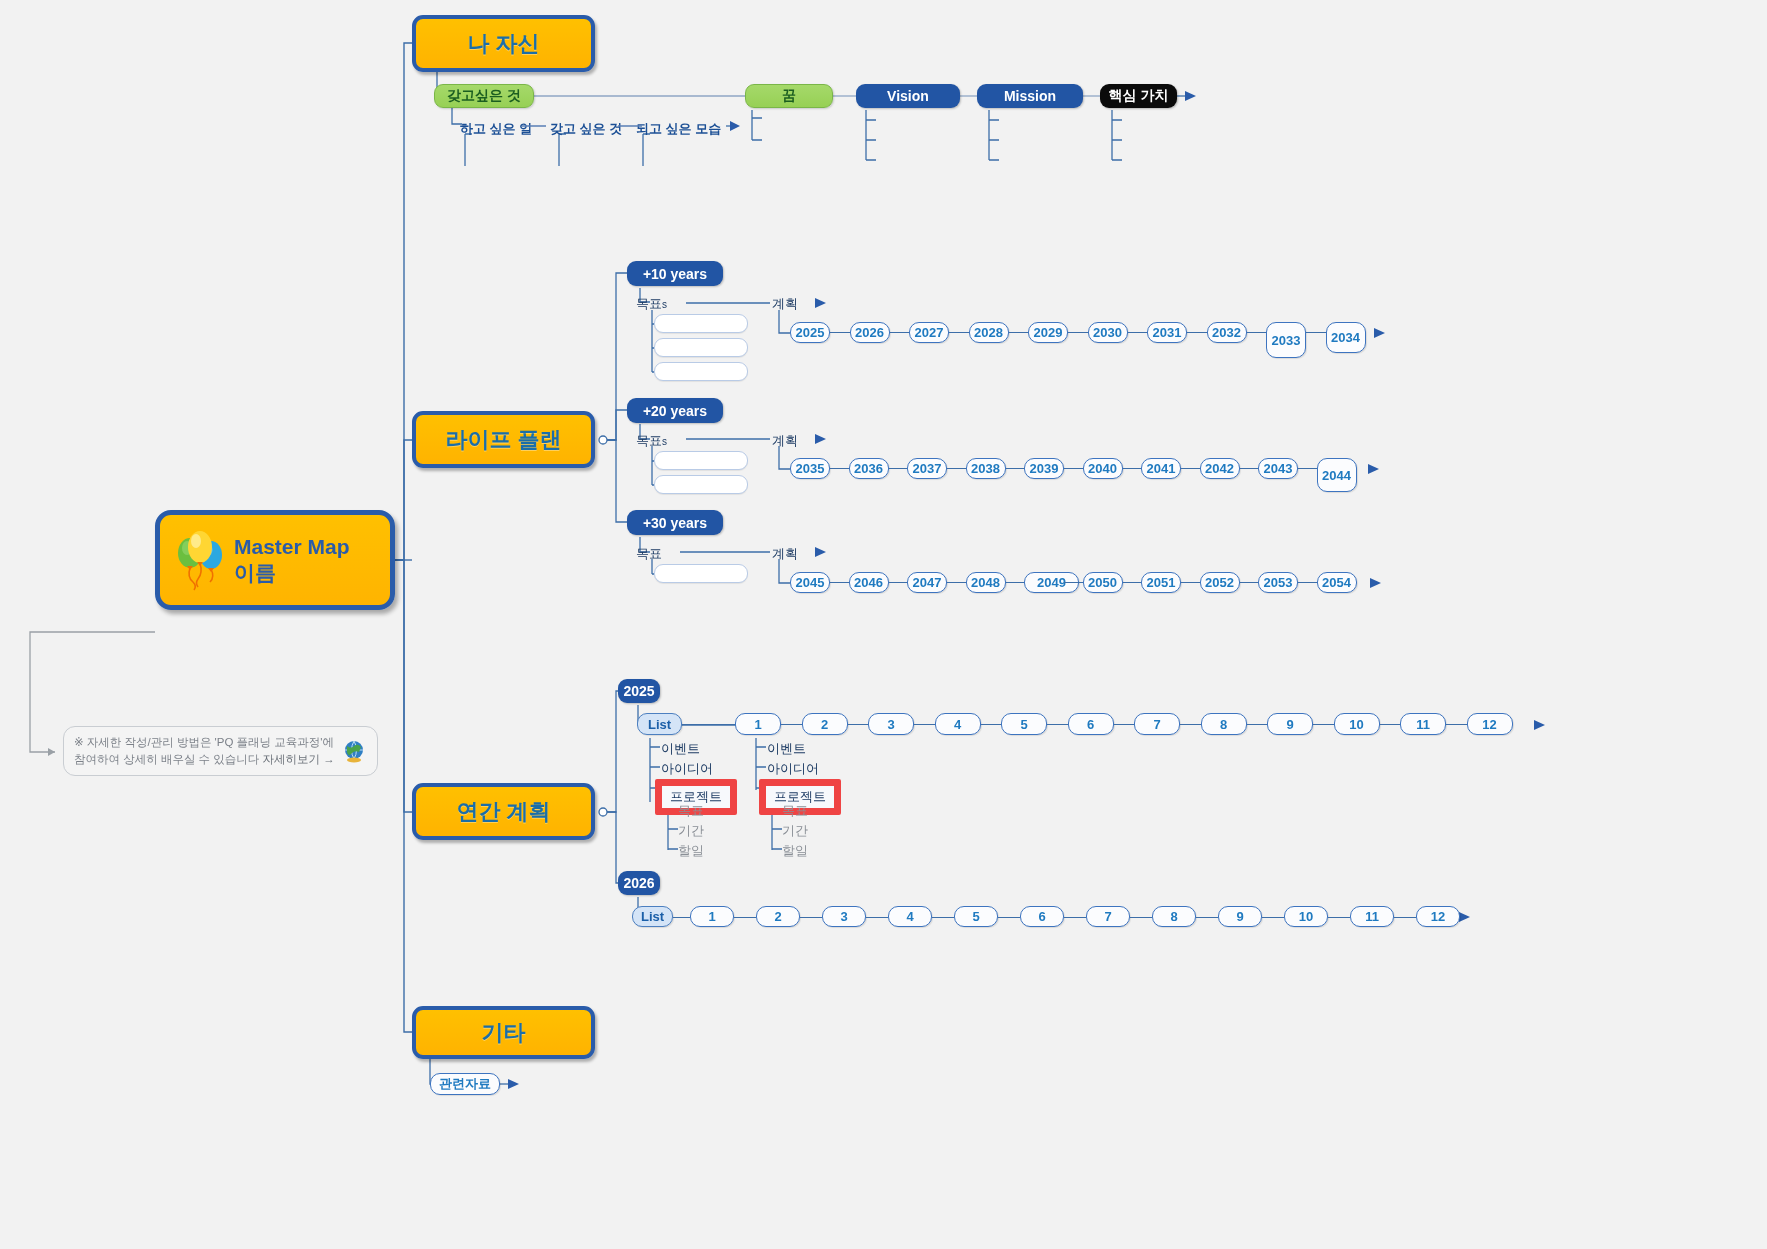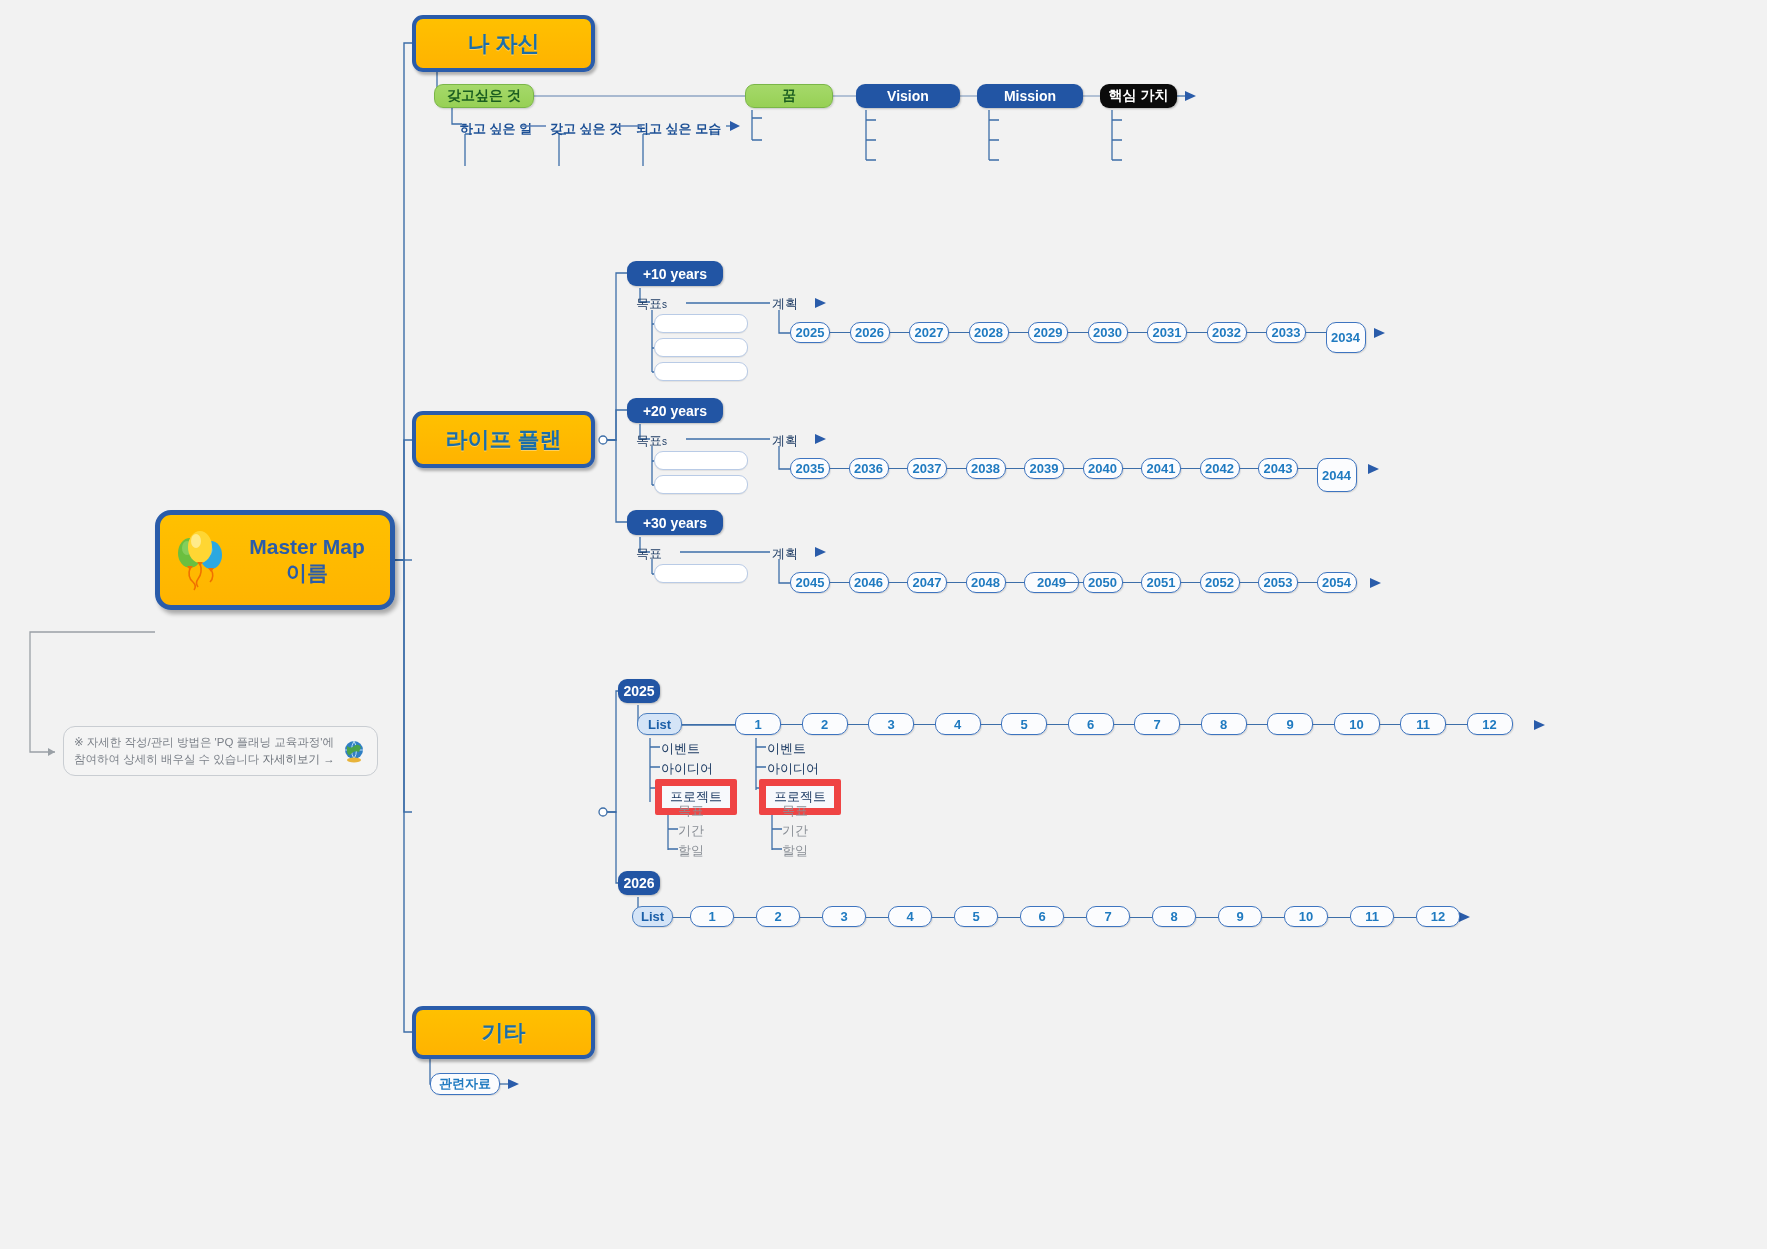--- a/index.html
+++ b/index.html
@@ -20,21 +20,21 @@
   
   .central{
     left:155px;top:510px;width:240px;height:100px;
     background:linear-gradient(#ffc000,#ffb400);
     border:5px solid #2a5caa;border-radius:16px;
     box-shadow:3px 4px 4px rgba(0,0,0,.30);
     display:flex;align-items:center;gap:8px;padding-left:14px;
   }
   .central .txt{
     color:#2a5caa;font-weight:bold;font-size:21px;line-height:26px;
-    text-align:center;flex:1;padding-right:10px;
+    text-align:left;flex:1;padding-right:10px;
   }
   .balloons{width:52px;height:62px;flex:0 0 52px;}
 
   
   .main-branch{
     background:linear-gradient(#ffc000,#ffb300);
     border:4px solid #2a5caa;border-radius:11px;
     box-shadow:2px 3px 3px rgba(0,0,0,.28);
     display:flex;align-items:center;justify-content:center;
     color:#1d6fa5;font-weight:bold;font-size:22px;
@@ -240,20 +240,23 @@
       <ellipse cx="13" cy="22" rx="7" ry="2.5" fill="#e8b33a"></ellipse>
     </svg>
   </div>
 
   <div class="node main-branch mb-self">
     <span>나 자신</span>
   </div>
   <div class="node main-branch mb-life">
     <span>라이프 플랜</span>
   </div>
+  <div class="node main-branch mb-annual">
+    <span>연간 계획</span>
+  </div>
   <div class="node main-branch mb-etc">
     <span>기타</span>
   </div>
 
   <div class="node pill-green" style="left:434px;top:84px;width:100px;height:24px;">
     <span>갖고싶은 것</span>
   </div>
 
   <div class="leaf blue-b" style="left:460px;top:120px;">하고 싶은 일</div>
   <div class="leaf blue-b" style="left:550px;top:120px;">갖고 싶은 것</div>
@@ -330,21 +333,21 @@
       </div>
       <div style="position: absolute; left: 1068px; top: 332px; width: 19.5px; height: 1px; background: rgb(61, 110, 168);"></div>
       <div class="node bubble" style="left: 1147px; top: 322px; width: 40px; height: 21px;">
         <span>2031</span>
       </div>
       <div style="position: absolute; left: 1127.5px; top: 332px; width: 19.5px; height: 1px; background: rgb(61, 110, 168);"></div>
       <div class="node bubble" style="left: 1206.5px; top: 322px; width: 40px; height: 21px;">
         <span>2032</span>
       </div>
       <div style="position: absolute; left: 1187px; top: 332px; width: 19.5px; height: 1px; background: rgb(61, 110, 168);"></div>
-      <div class="node bubble" style="left: 1266px; top: 322px; width: 40px; height: 21px;">
+      <div class="node bubble" style="left: 1266px; top: 322px; width: 40px; height: 36px;">
         <span>2033</span>
       </div>
       <div style="position: absolute; left: 1246.5px; top: 332px; width: 19.5px; height: 1px; background: rgb(61, 110, 168);"></div>
       <div class="node bubble" style="left: 1325.5px; top: 322px; width: 40px; height: 31px;">
         <span>2034</span>
       </div>
       <div style="position: absolute; left: 1306px; top: 332px; width: 19.5px; height: 1px; background: rgb(61, 110, 168);"></div>
     </div>
   <div id="yearRow1">
       <div class="node bubble" style="left: 790px; top: 458px; width: 40px; height: 21px;">

